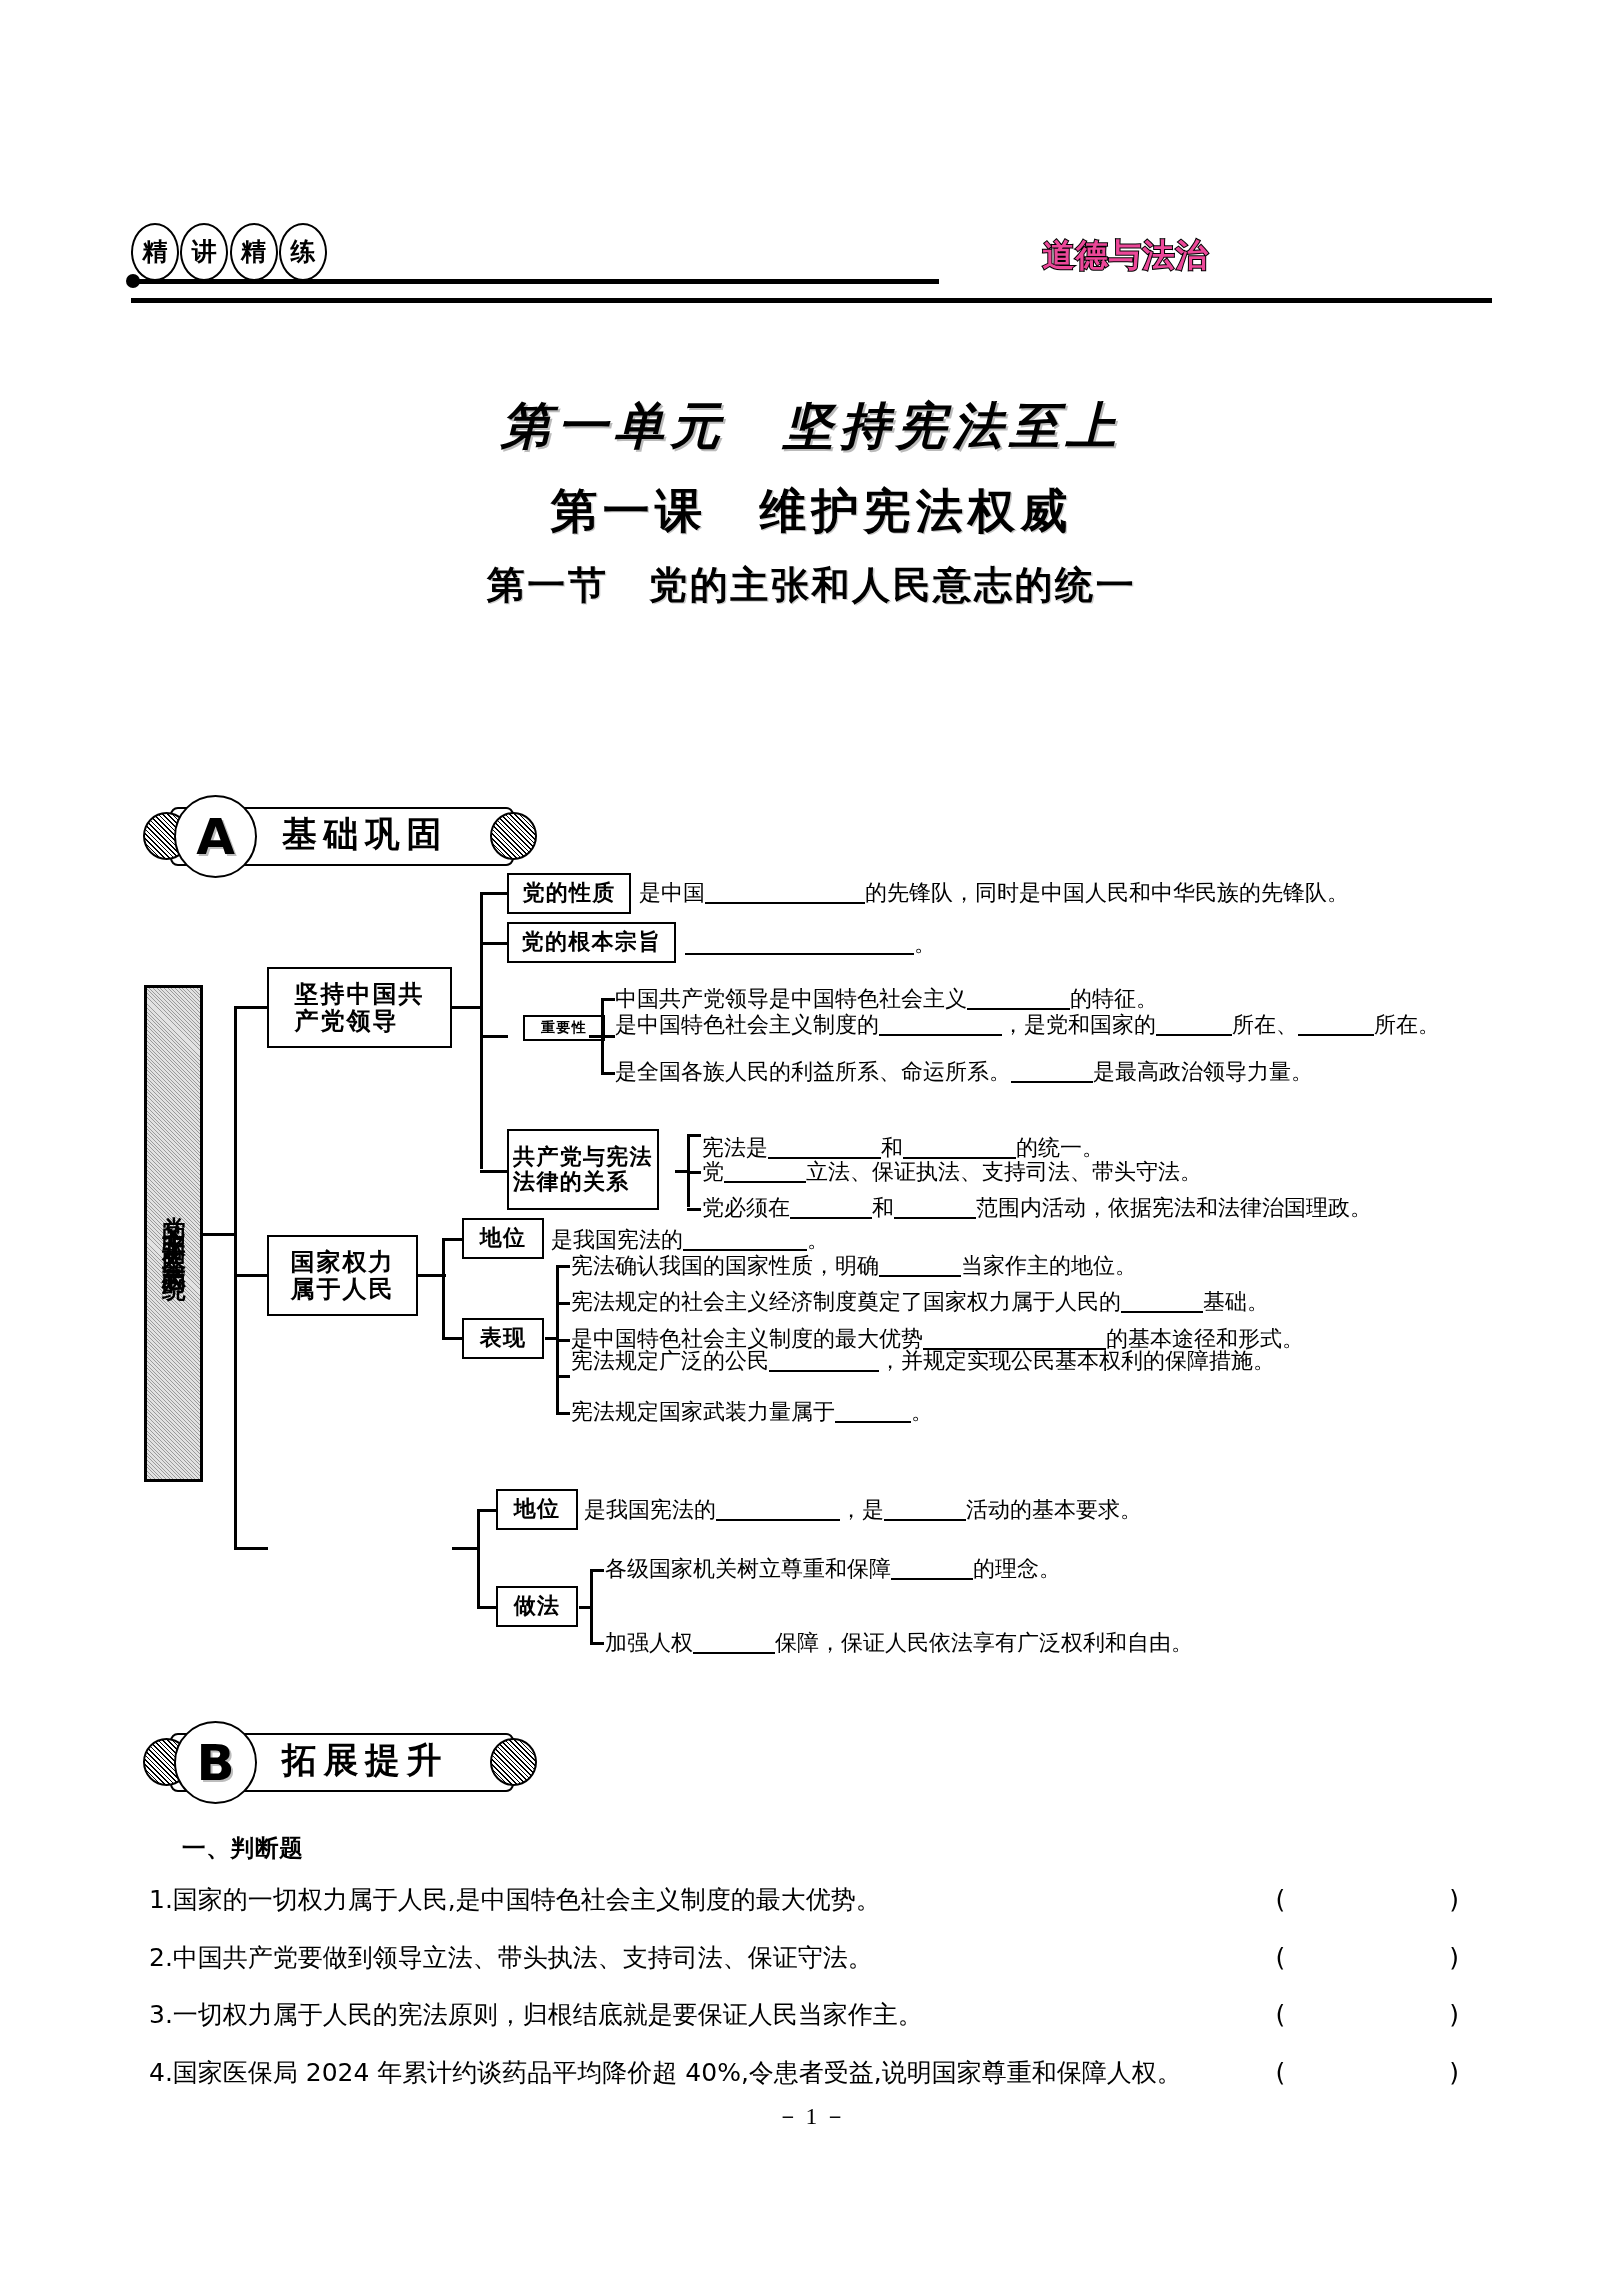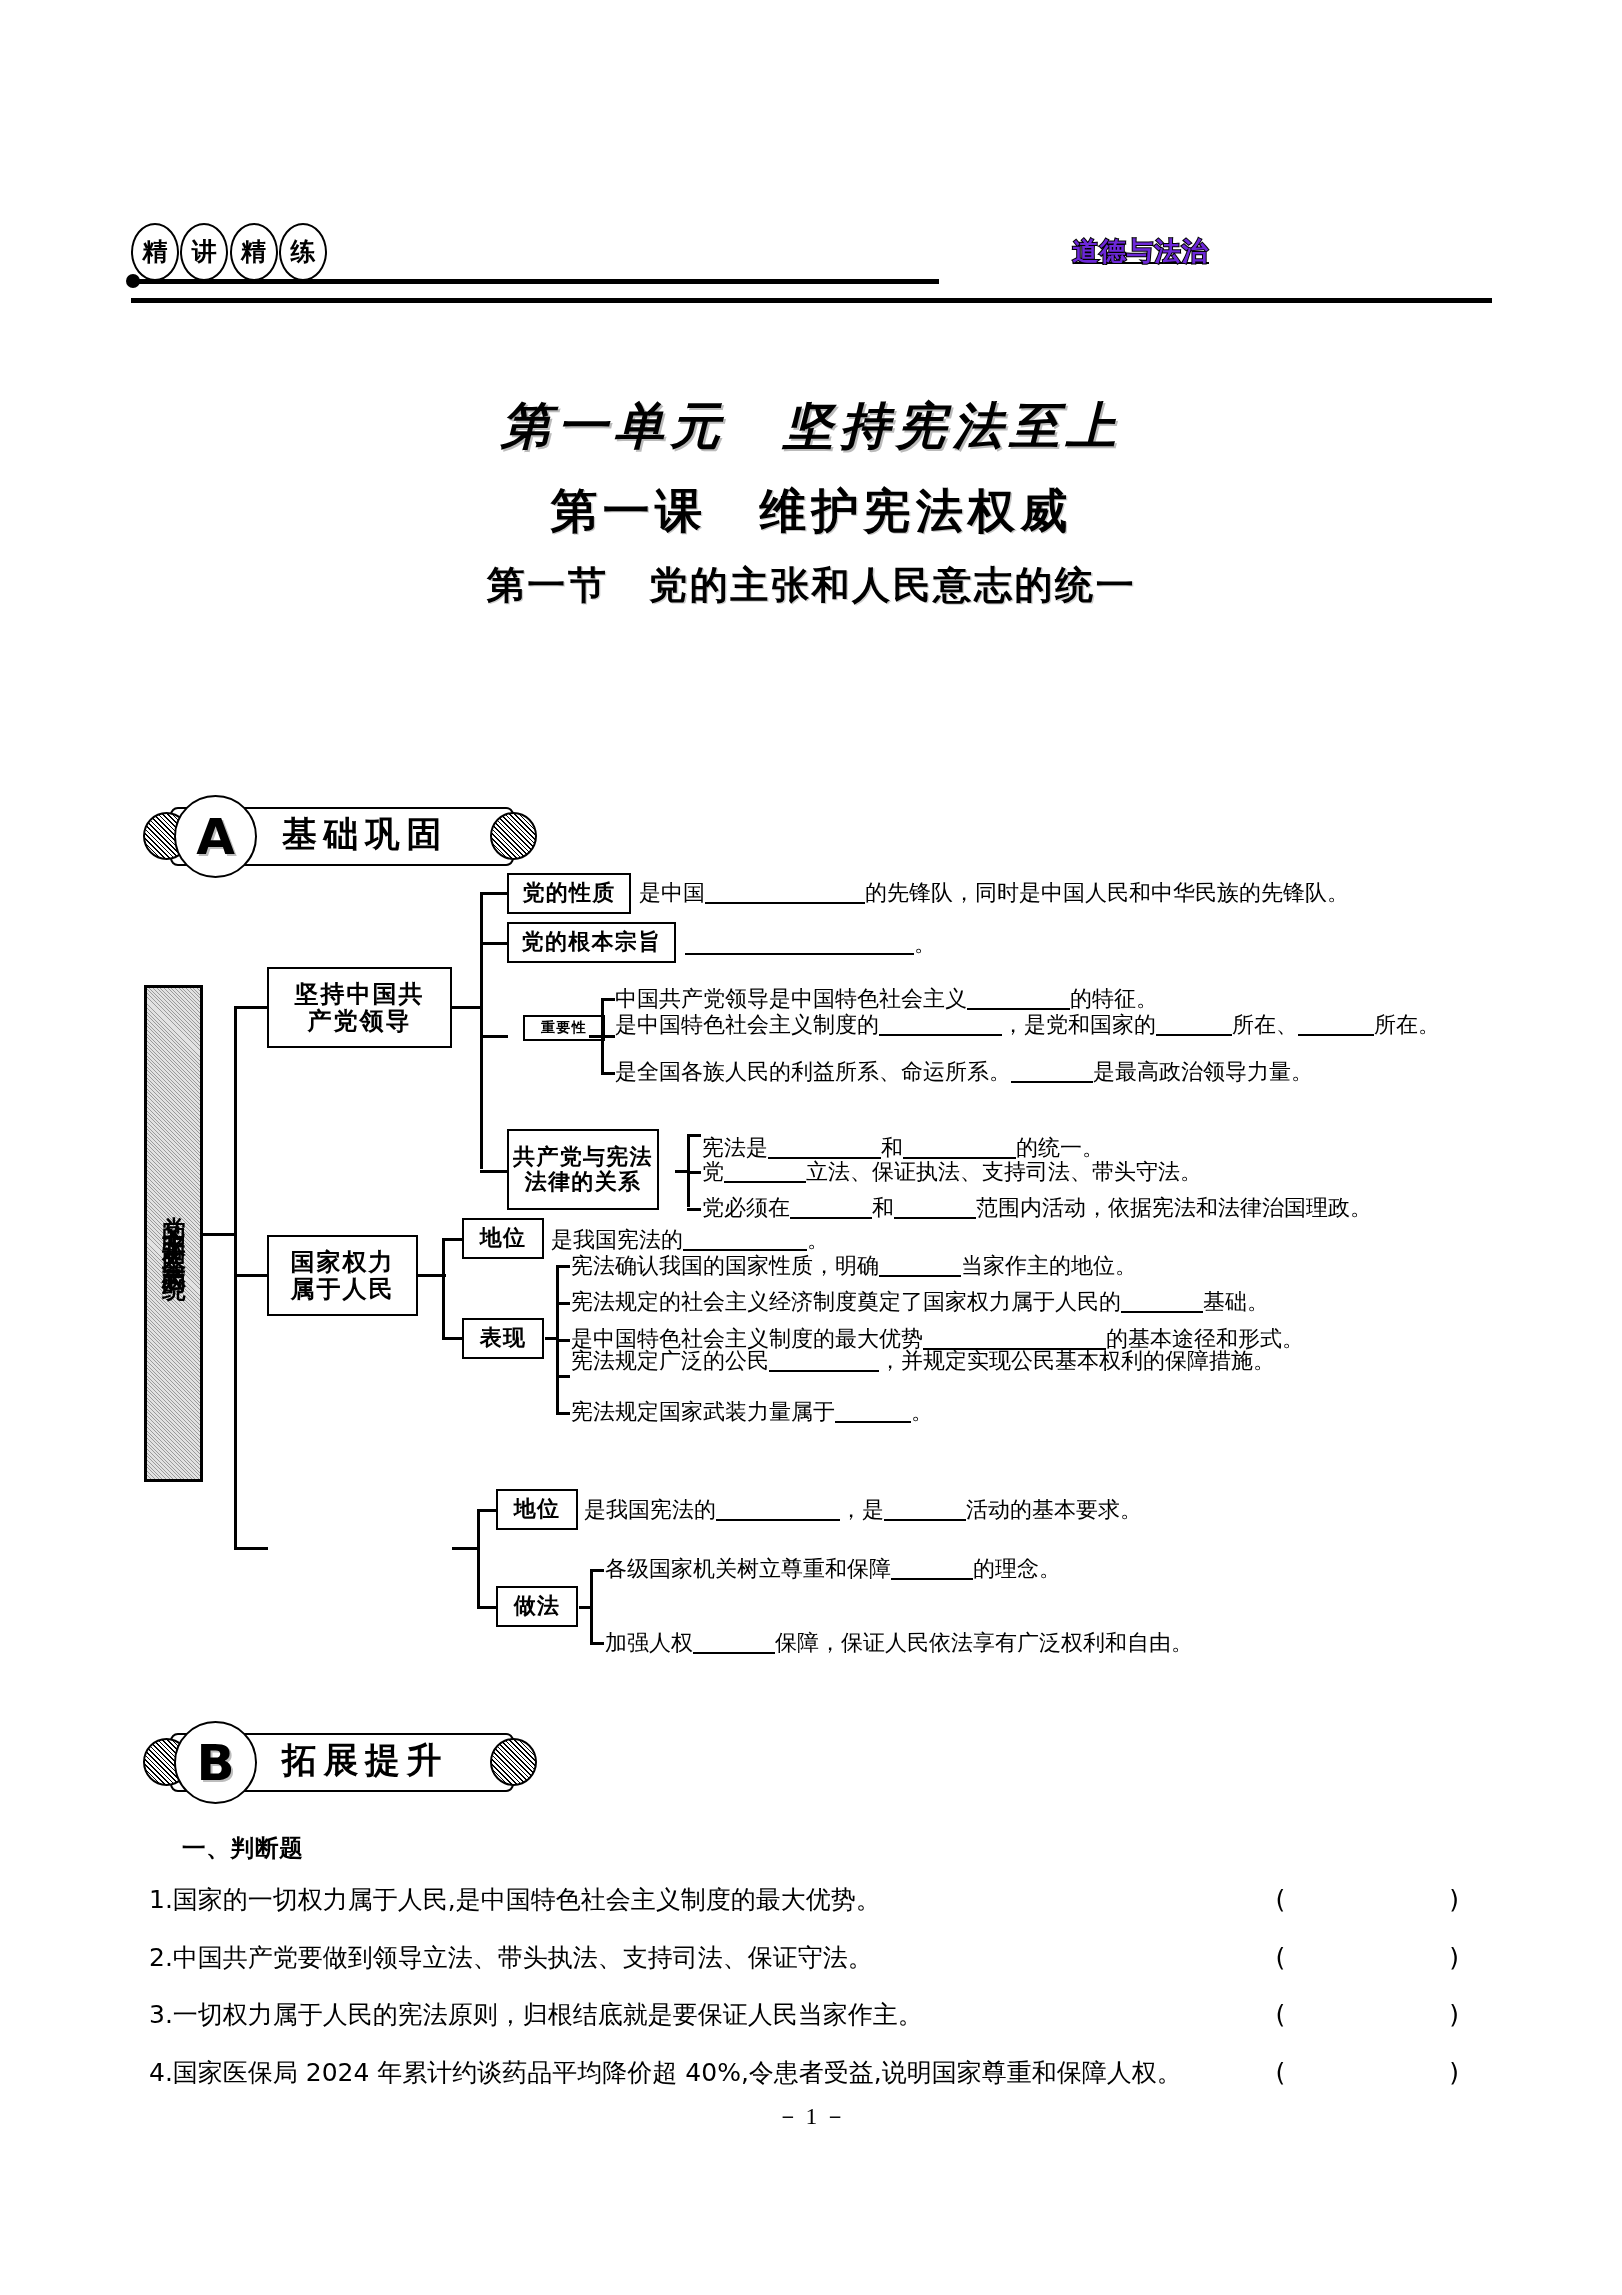--- a/index.html
+++ b/index.html
@@ -17,25 +17,24 @@
     display:flex;align-items:center;justify-content:center;
     font-family:"DejaVu Sans","Liberation Sans",sans-serif;
     font-weight:bold;font-size:25px;line-height:1;background:#fff;
   }
   .hdr-dot{position:absolute;left:-5.2px;top:58px;width:14.4px;height:14.4px;border-radius:50%;background:#000;}
   .hdr-rule1{position:absolute;left:2.6px;top:63px;width:805px;height:4.6px;background:#000;}
   .hdr-rule2{position:absolute;left:0px;top:82px;width:1361px;height:4.6px;background:#000;}
   .hdr-subject{
     position:absolute;right:283px;top:18.3px;
     font-family:"DejaVu Sans","Liberation Sans",sans-serif;
-    font-weight:bold;font-size:26px;letter-spacing:1.3px;
-    color:#6d28d9;
+    font-weight:bold;font-size:32px;letter-spacing:1.3px;
+    color:#ec4899;
     -webkit-text-stroke:2px #000;
     paint-order:stroke fill;
-    text-decoration:underline;
   }
 
   
   .title-block{position:absolute;left:0;right:0;top:393px;text-align:center;}
   .t-unit{
     font-family:"DejaVu Sans","Liberation Sans",sans-serif;
     font-weight:bold;font-size:50px;letter-spacing:6.5px;
     font-style:italic;
     text-shadow:2px 2px 0 #bbb;
     margin-bottom:19.6px;
@@ -75,21 +74,21 @@
   .badge .btext{
     position:absolute;left:151px;top:14.4px;height:50px;display:flex;align-items:center;
     font-family:"DejaVu Sans","Liberation Sans",sans-serif;
     font-weight:bold;font-size:35px;letter-spacing:6.5px;
   }
 
   
   .map{position:absolute;left:131px;top:870px;width:1374px;height:831px;
        font-family:"DejaVu Sans","Liberation Sans",sans-serif;}
   .bx{position:absolute;border:2.6px solid #000;background:#fff;
-      display:flex;align-items:center;justify-content:center;text-align:center;
+      display:flex;align-items:center;justify-content:center;text-align:left;
       font-weight:bold;line-height:1.12;box-sizing:border-box;}
   .ln{position:absolute;background:#000;}
   .h{height:2.6px;} .v{width:2.6px;}
   .txt{position:absolute;white-space:nowrap;font-size:22px;
        font-family:"Liberation Serif","DejaVu Serif",serif;line-height:1;}
   .blank{display:inline-block;border-bottom:2px solid #000;vertical-align:-3.9px;}
 
   .root{
     left:13px;top:115px;width:59px;height:497px;border:3.3px solid #000;
     background:repeating-linear-gradient(45deg,#9a9a9a 0 0.7px,#e2e2e2 0.7px 2.6px);

